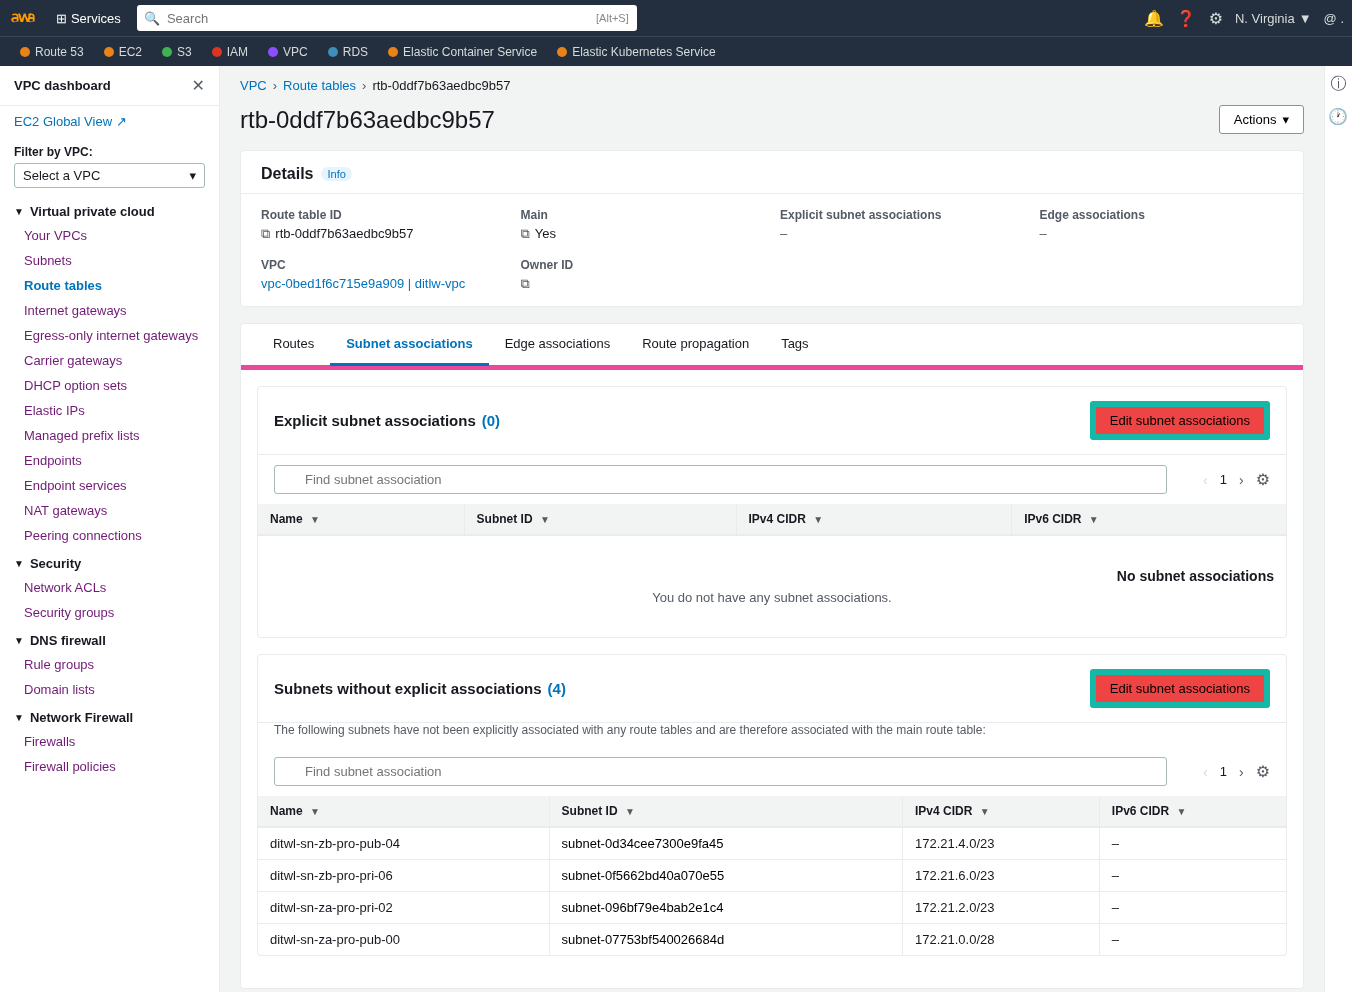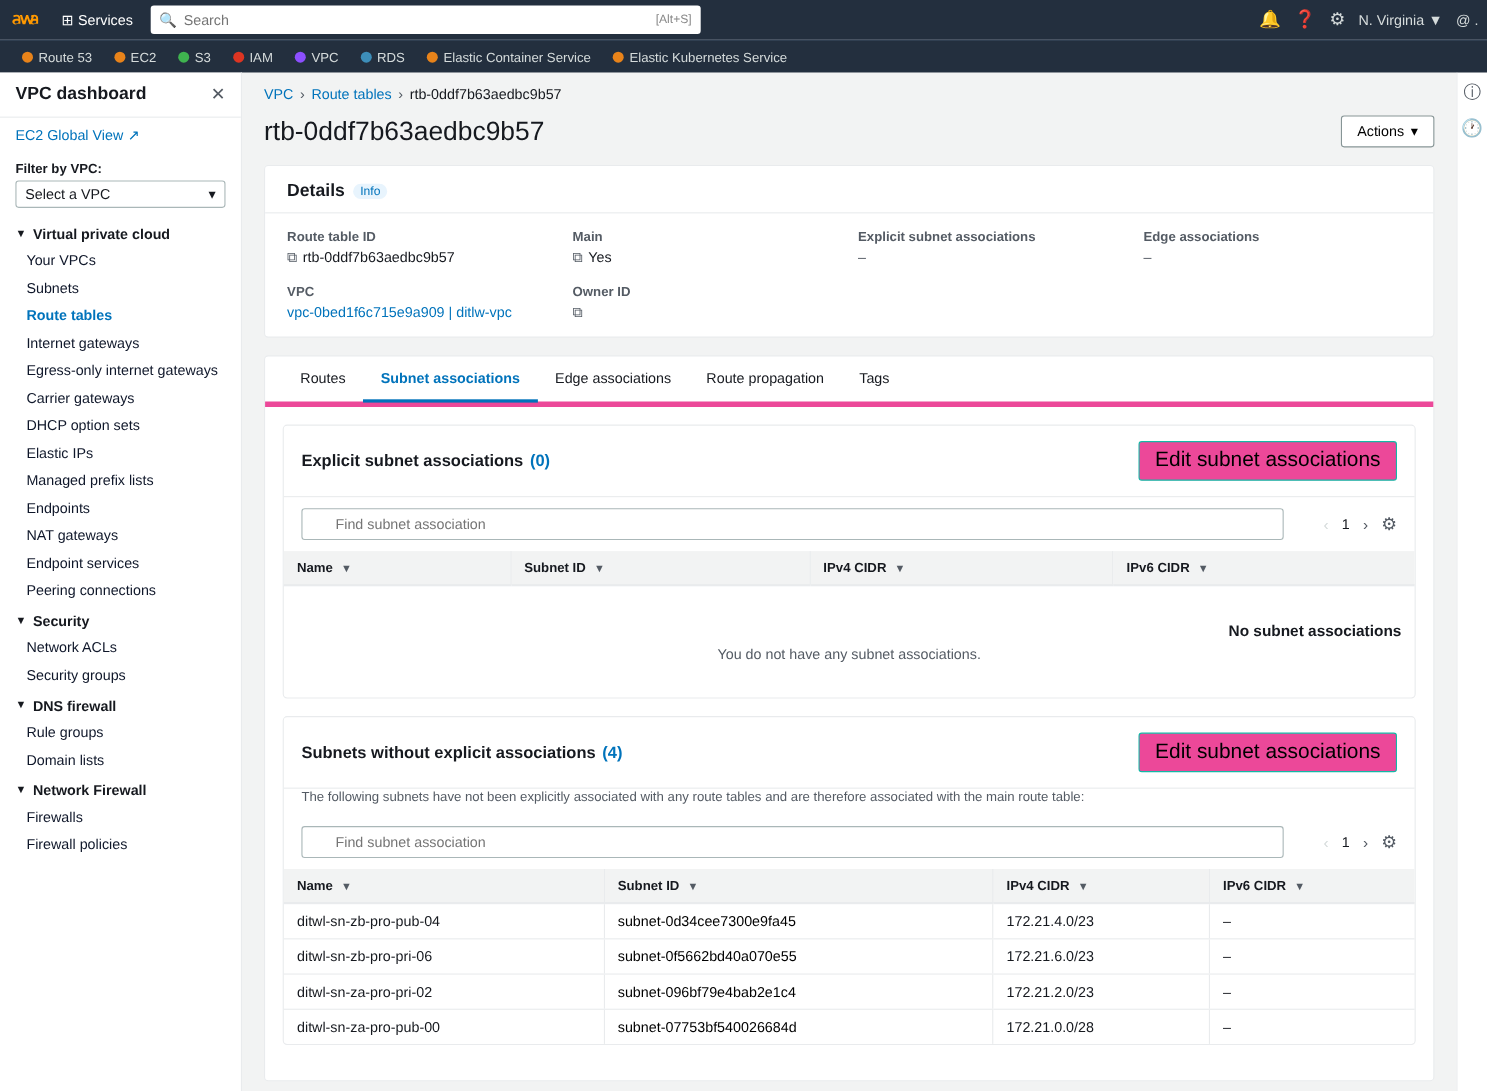--- a/index.html
+++ b/index.html
@@ -22,29 +22,29 @@
     .bookmarks { background: #232f3e; border-top: 1px solid #37475a; display: flex; align-items: center; height: 30px; padding: 0 12px; gap: 4px; }
     .bookmark-item { color: #d5dbdb; font-size: 12px; cursor: pointer; padding: 3px 8px; border-radius: 2px; display: flex; align-items: center; gap: 5px; white-space: nowrap; }
     .bookmark-dot { width: 10px; height: 10px; border-radius: 50%; display: inline-block; }
 
     
     .layout { display: flex; height: calc(992px - 66px); }
 
     
     .sidebar { width: 220px; background: #fff; border-right: 1px solid #e9ebed; overflow-y: auto; flex-shrink: 0; position: relative; }
     .sidebar-header { display: flex; align-items: center; justify-content: space-between; padding: 10px 14px; border-bottom: 1px solid #e9ebed; }
-    .sidebar-header-title { font-size: 16px; font-weight: 600; }
+    .sidebar-header-title { font-size: 13px; font-weight: 600; }
     .sidebar-close { cursor: pointer; color: #545b64; font-size: 16px; background: none; border: none; }
     .sidebar-ec2-global { padding: 8px 14px; color: #0073bb; font-size: 13px; cursor: pointer; display: flex; align-items: center; gap: 4px; }
     .sidebar-filter { padding: 8px 14px; }
     .sidebar-filter-label { font-size: 12px; font-weight: 600; margin-bottom: 4px; }
     .sidebar-select { width: 100%; padding: 4px 8px; border: 1px solid #aab7b8; border-radius: 3px; font-size: 13px; background: #fff; display: flex; align-items: center; justify-content: space-between; cursor: pointer; }
     .sidebar-section-title { font-size: 13px; font-weight: 700; padding: 8px 14px 4px; display: flex; align-items: center; gap: 6px; cursor: pointer; }
     .sidebar-section-title .chevron { font-size: 10px; }
-    .sidebar-item { padding: 5px 14px 5px 24px; font-size: 13px; color: #0f172a; cursor: pointer; }
+    .sidebar-item { padding: 5px 14px 5px 24px; font-size: 13px; color: #701a75; cursor: pointer; }
     .sidebar-item.active { color: #0073bb; font-weight: 700; }
 
     
     .main { flex: 1; overflow-y: auto; background: #f2f3f3; }
 
     
     .breadcrumb { padding: 12px 20px 4px; display: flex; align-items: center; gap: 6px; font-size: 13px; }
     .breadcrumb a { color: #0073bb; text-decoration: none; }
     .breadcrumb-sep { color: #545b64; }
     .breadcrumb-current { color: #16191f; }
@@ -73,21 +73,21 @@
     .tab.active { color: #0073bb; border-bottom: 3px solid #0073bb; font-weight: 600; }
 
     
     .tab-content { padding: 16px; }
 
     
     .sub-section { border: 1px solid #e9ebed; border-radius: 4px; margin-bottom: 16px; }
     .sub-section-header { display: flex; align-items: center; justify-content: space-between; padding: 14px 16px; border-bottom: 1px solid #e9ebed; }
     .sub-section-title { font-size: 15px; font-weight: 600; display: flex; align-items: center; gap: 6px; }
     .count-badge { color: #0073bb; font-size: 15px; }
-    .edit-btn { padding: 6px 14px; border: 1px solid #14b8a6; background: #ec4899; border-radius: 3px; font-size: 19px; cursor: pointer; }
+    .edit-btn { padding: 6px 14px; border: 6px solid #14b8a6; background: #ef4444; border-radius: 3px; font-size: 13px; cursor: pointer; }
 
     
     .table-search { padding: 10px 16px; }
     .table-search-input { width: 100%; padding: 6px 10px 6px 30px; border: 1px solid #aab7b8; border-radius: 3px; font-size: 13px; outline: none; position: relative; }
     .search-wrapper { position: relative; }
     .search-wrapper .search-icon-inline { position: absolute; left: 8px; top: 50%; transform: translateY(-50%); color: #545b64; font-size: 14px; }
 
     
     .table-toolbar { display: flex; align-items: center; justify-content: flex-end; padding: 6px 16px; gap: 8px; }
     .page-num { font-size: 13px; }
@@ -209,22 +209,22 @@
     <div class="sidebar-item">Your VPCs</div>
     <div class="sidebar-item">Subnets</div>
     <div class="sidebar-item active">Route tables</div>
     <div class="sidebar-item">Internet gateways</div>
     <div class="sidebar-item">Egress-only internet gateways</div>
     <div class="sidebar-item">Carrier gateways</div>
     <div class="sidebar-item">DHCP option sets</div>
     <div class="sidebar-item">Elastic IPs</div>
     <div class="sidebar-item">Managed prefix lists</div>
     <div class="sidebar-item">Endpoints</div>
+    <div class="sidebar-item">Endpoint services</div>
     <div class="sidebar-item">NAT gateways</div>
-    <div class="sidebar-item">Endpoint services</div>
     <div class="sidebar-item">Peering connections</div>
 
     <div class="sidebar-section-title">
       <span class="chevron">▼</span>
       <span>Security</span>
     </div>
     <div class="sidebar-item">Network ACLs</div>
     <div class="sidebar-item">Security groups</div>
 
     <div class="sidebar-section-title">

